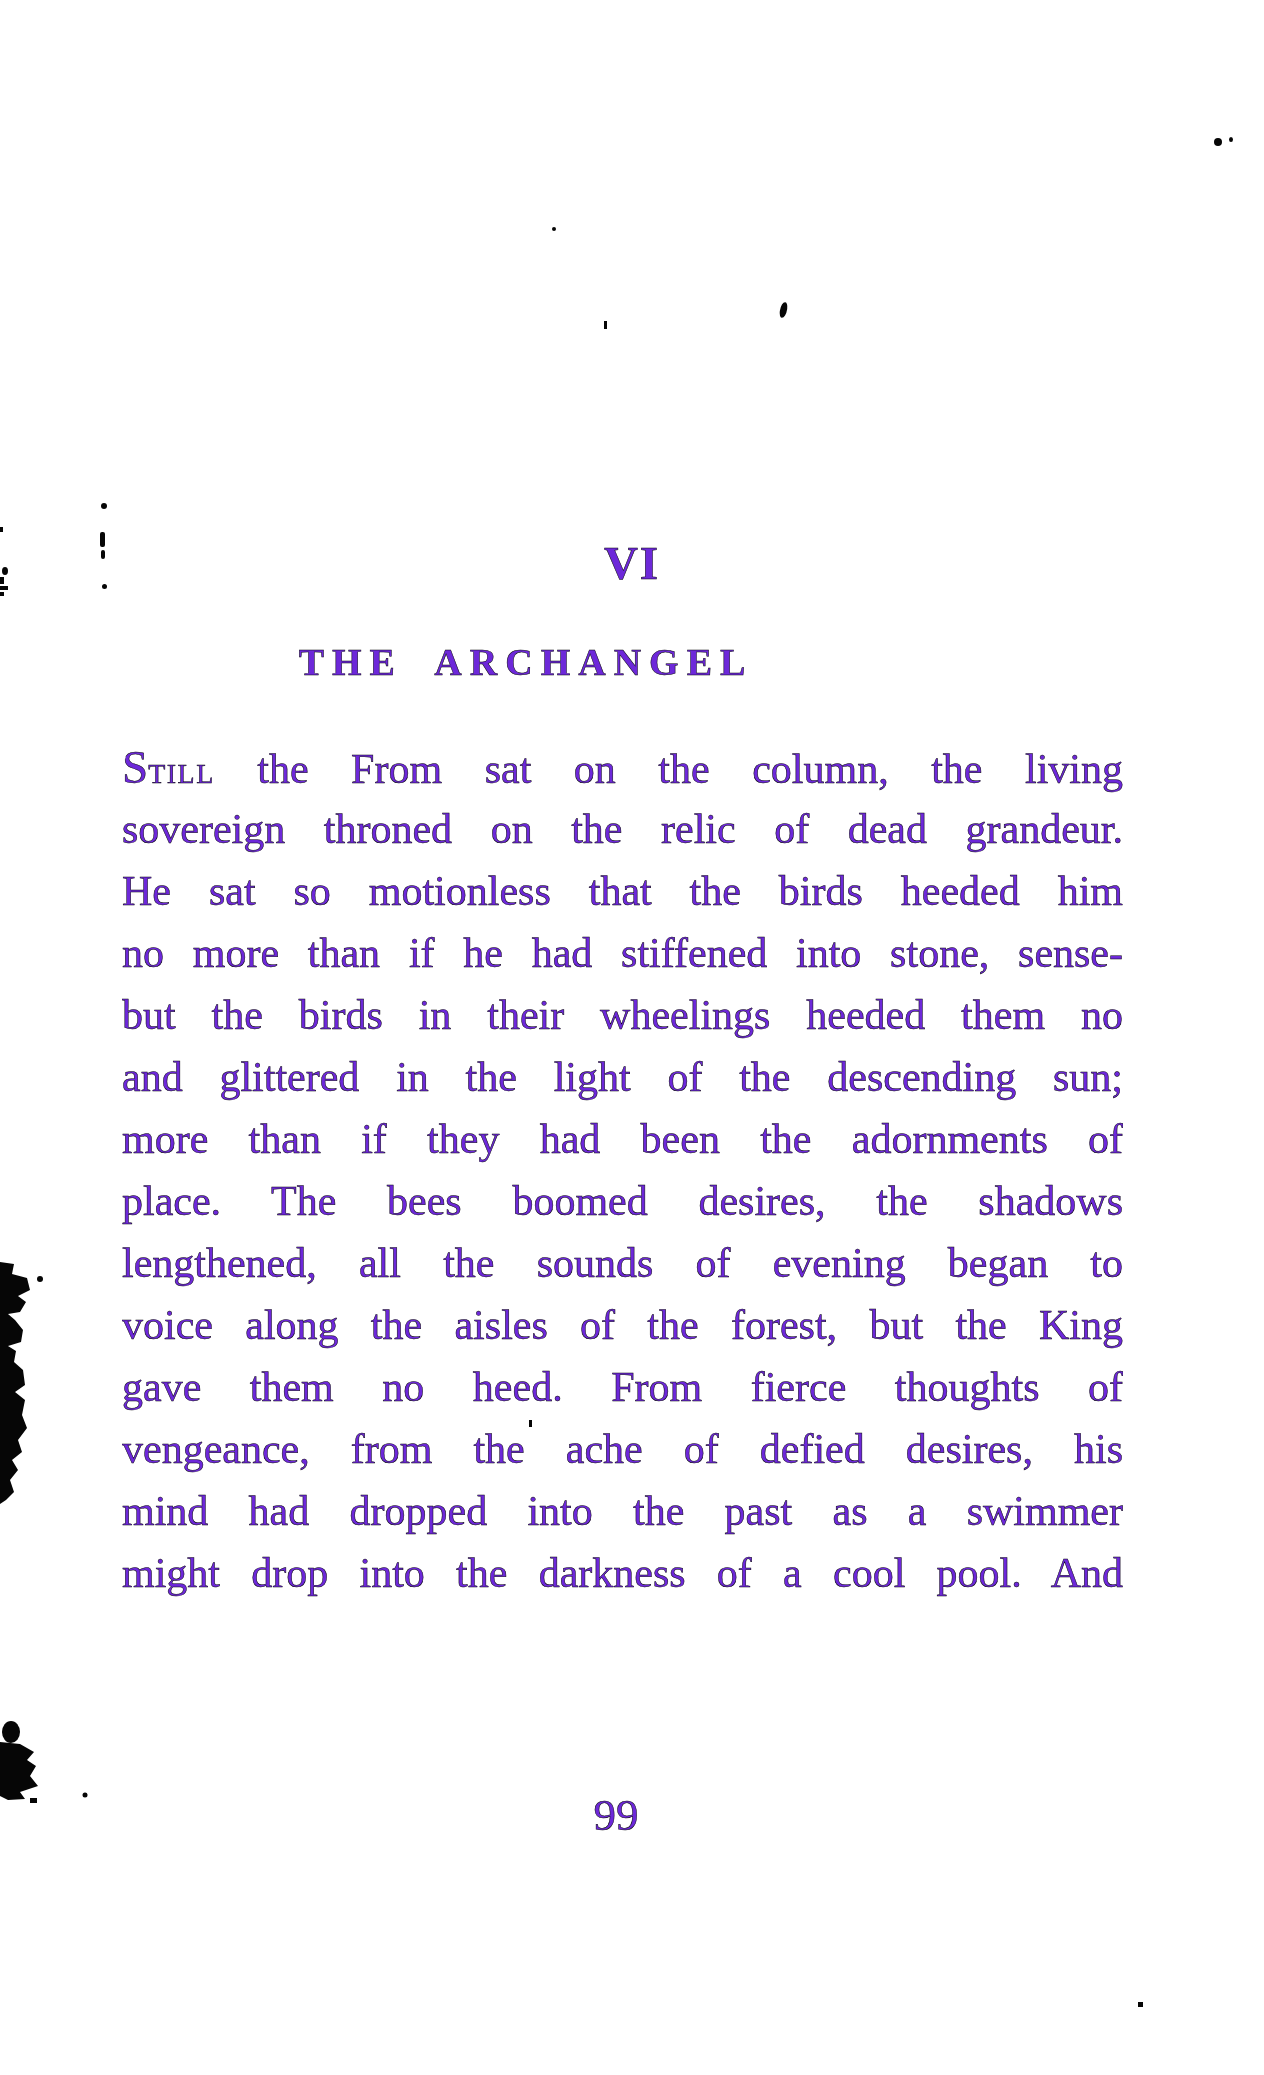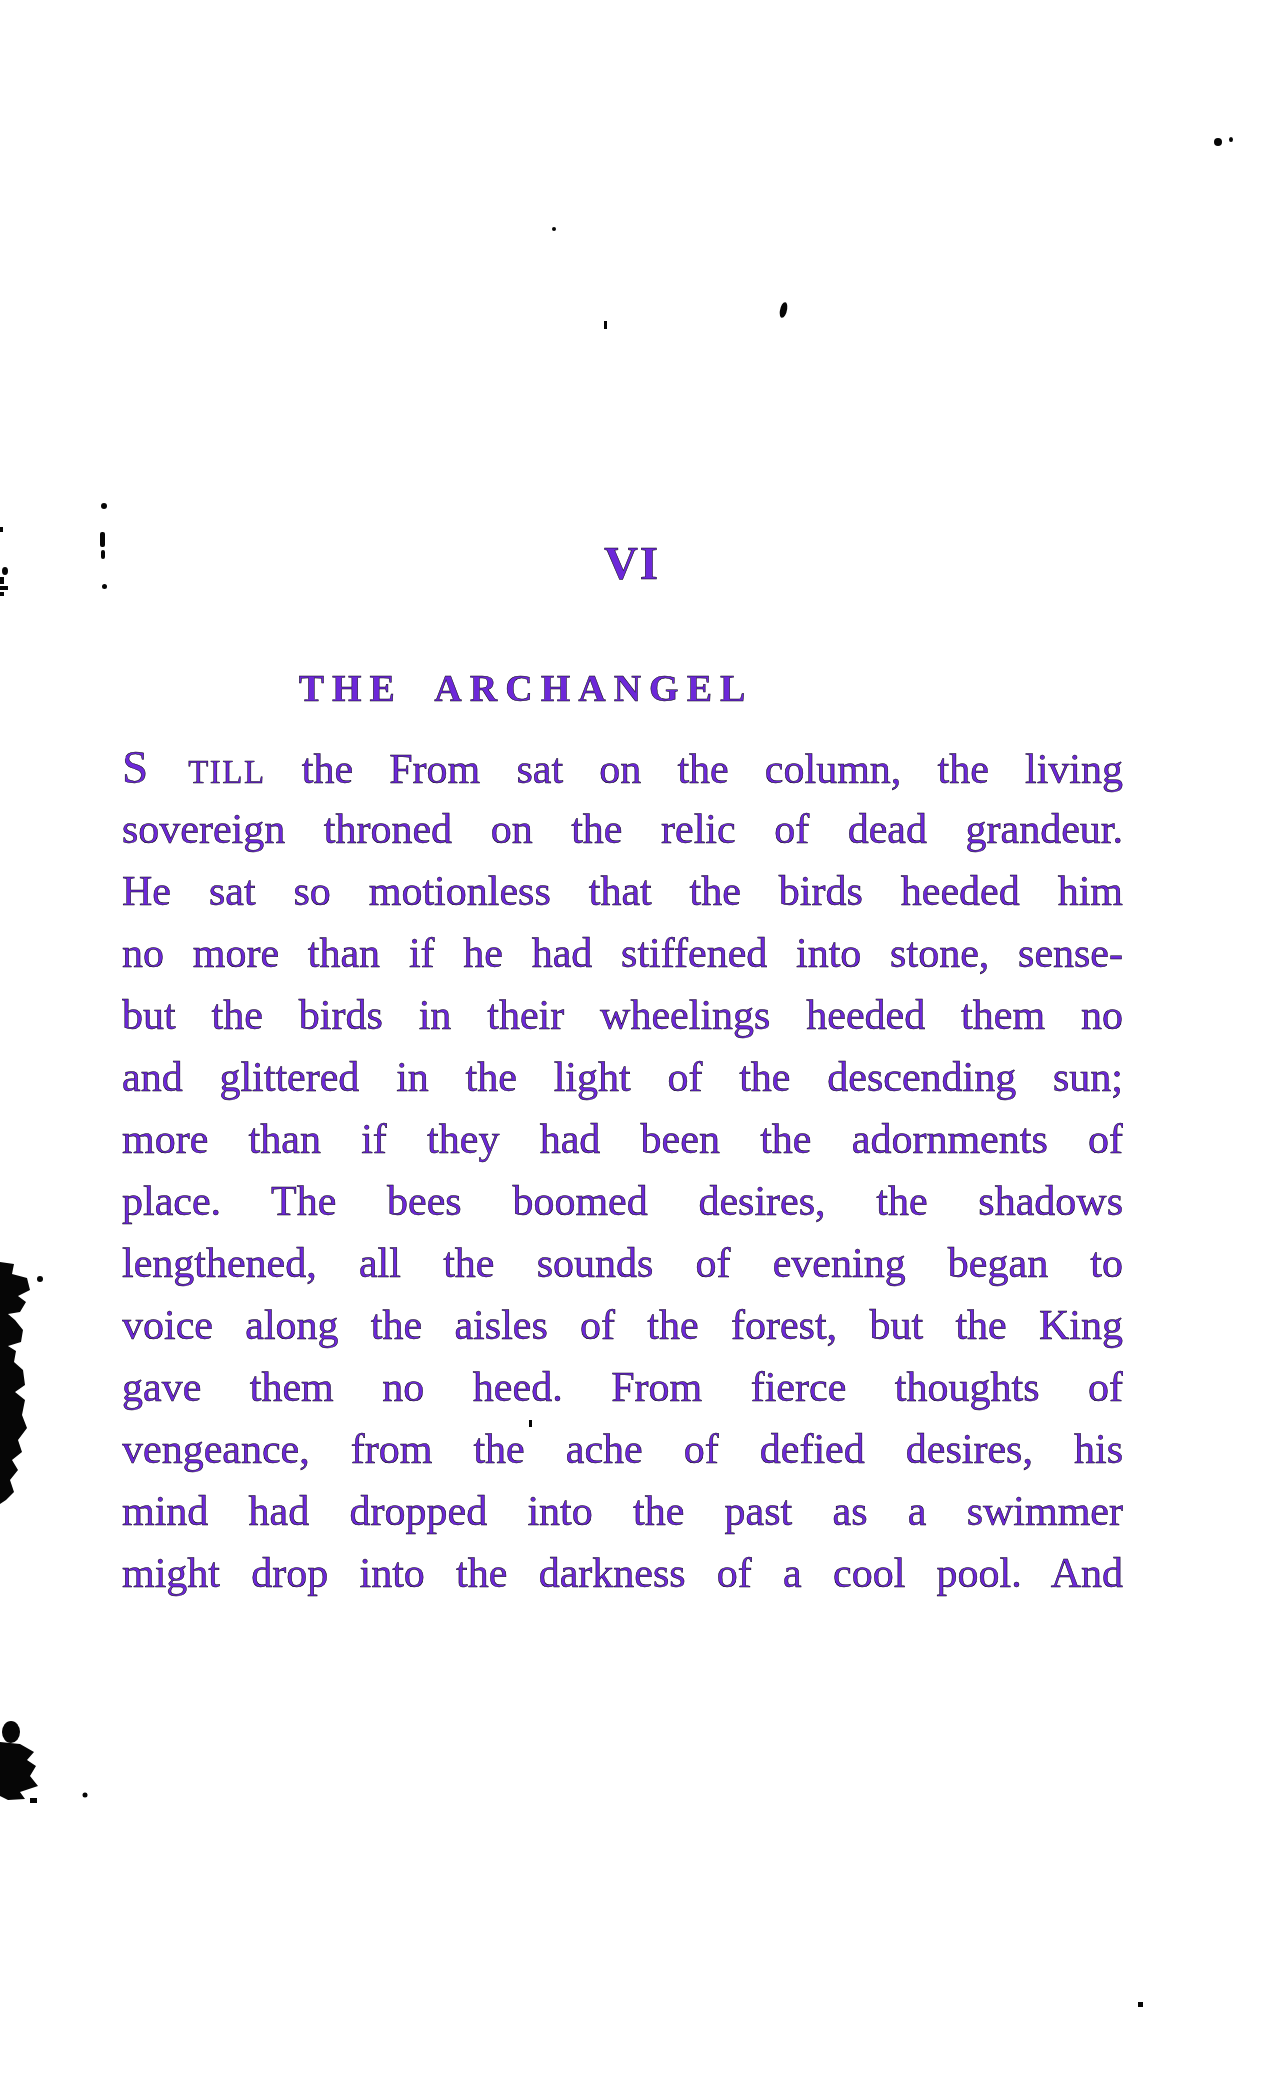--- a/index.html
+++ b/index.html
@@ -30,43 +30,41 @@
   .chapter-title {
     position: absolute;
     top: 640px;
     left: 0;
     width: 1052px;
     text-align: center;
     font-size: 38px;
     font-weight: bold;
     letter-spacing: 8px;
     word-spacing: 16px;
-    margin-top: 26px;
   }
   .paragraph {
     position: absolute;
     top: 736px;
     left: 122px;
     width: 1001px;
     font-size: 42px;
     line-height: 62px;
   }
   .line {
     text-align: justify;
     text-align-last: justify;
     height: 62px;
     overflow: hidden;
   }
   .lead-cap {
     font-size: 47px;
   }
   .lead-sc {
-    font-size: 33px;
+    font-size: 28px;
     letter-spacing: 1.5px;
-    margin-left: 40px;
   }
   .page-number {
     position: absolute;
     top: 1789px;
     left: 0;
     width: 1232px;
     text-align: center;
     font-size: 45px;
   }
   .ink {
@@ -100,20 +98,21 @@
     <div class="line">more than if they had been the adornments of</div>
     <div class="line">place. The bees boomed desires, the shadows</div>
     <div class="line">lengthened, all the sounds of evening began to</div>
     <div class="line">voice along the aisles of the forest, but the King</div>
     <div class="line">gave them no heed. From fierce thoughts of</div>
     <div class="line">vengeance, from the ache of defied desires, his</div>
     <div class="line">mind had dropped into the past as a swimmer</div>
     <div class="line">might drop into the darkness of a cool pool. And</div>
   </div>
 
+  <div class="page-number">99</div>
 
   <svg class="blob" style="left:0; top:1258px;" width="46" height="250" viewBox="0 0 46 250">
     <path d="M0,4 L14,6 L12,16 L27,20 L30,32 L18,38 L26,44 L20,54 L8,56 L15,62 L23,72 L21,84 L8,88 L16,93 L14,104 L23,112 L25,127 L15,134 L25,142 L22,157 L27,170 L18,182 L22,194 L12,202 L18,212 L10,222 L14,234 L6,242 L0,246 Z"></path>
     <circle cx="40" cy="21" r="3"></circle>
   </svg>
 
   <svg class="blob" style="left:0; top:1718px;" width="92" height="88" viewBox="0 0 92 88">
     <ellipse cx="11" cy="14" rx="9" ry="11"></ellipse>
     <path d="M0,24 L20,26 L34,34 L27,42 L36,48 L30,58 L38,68 L20,74 L25,81 L8,82 L0,78 Z"></path>
     <rect x="30" y="80" width="7" height="5"></rect>

